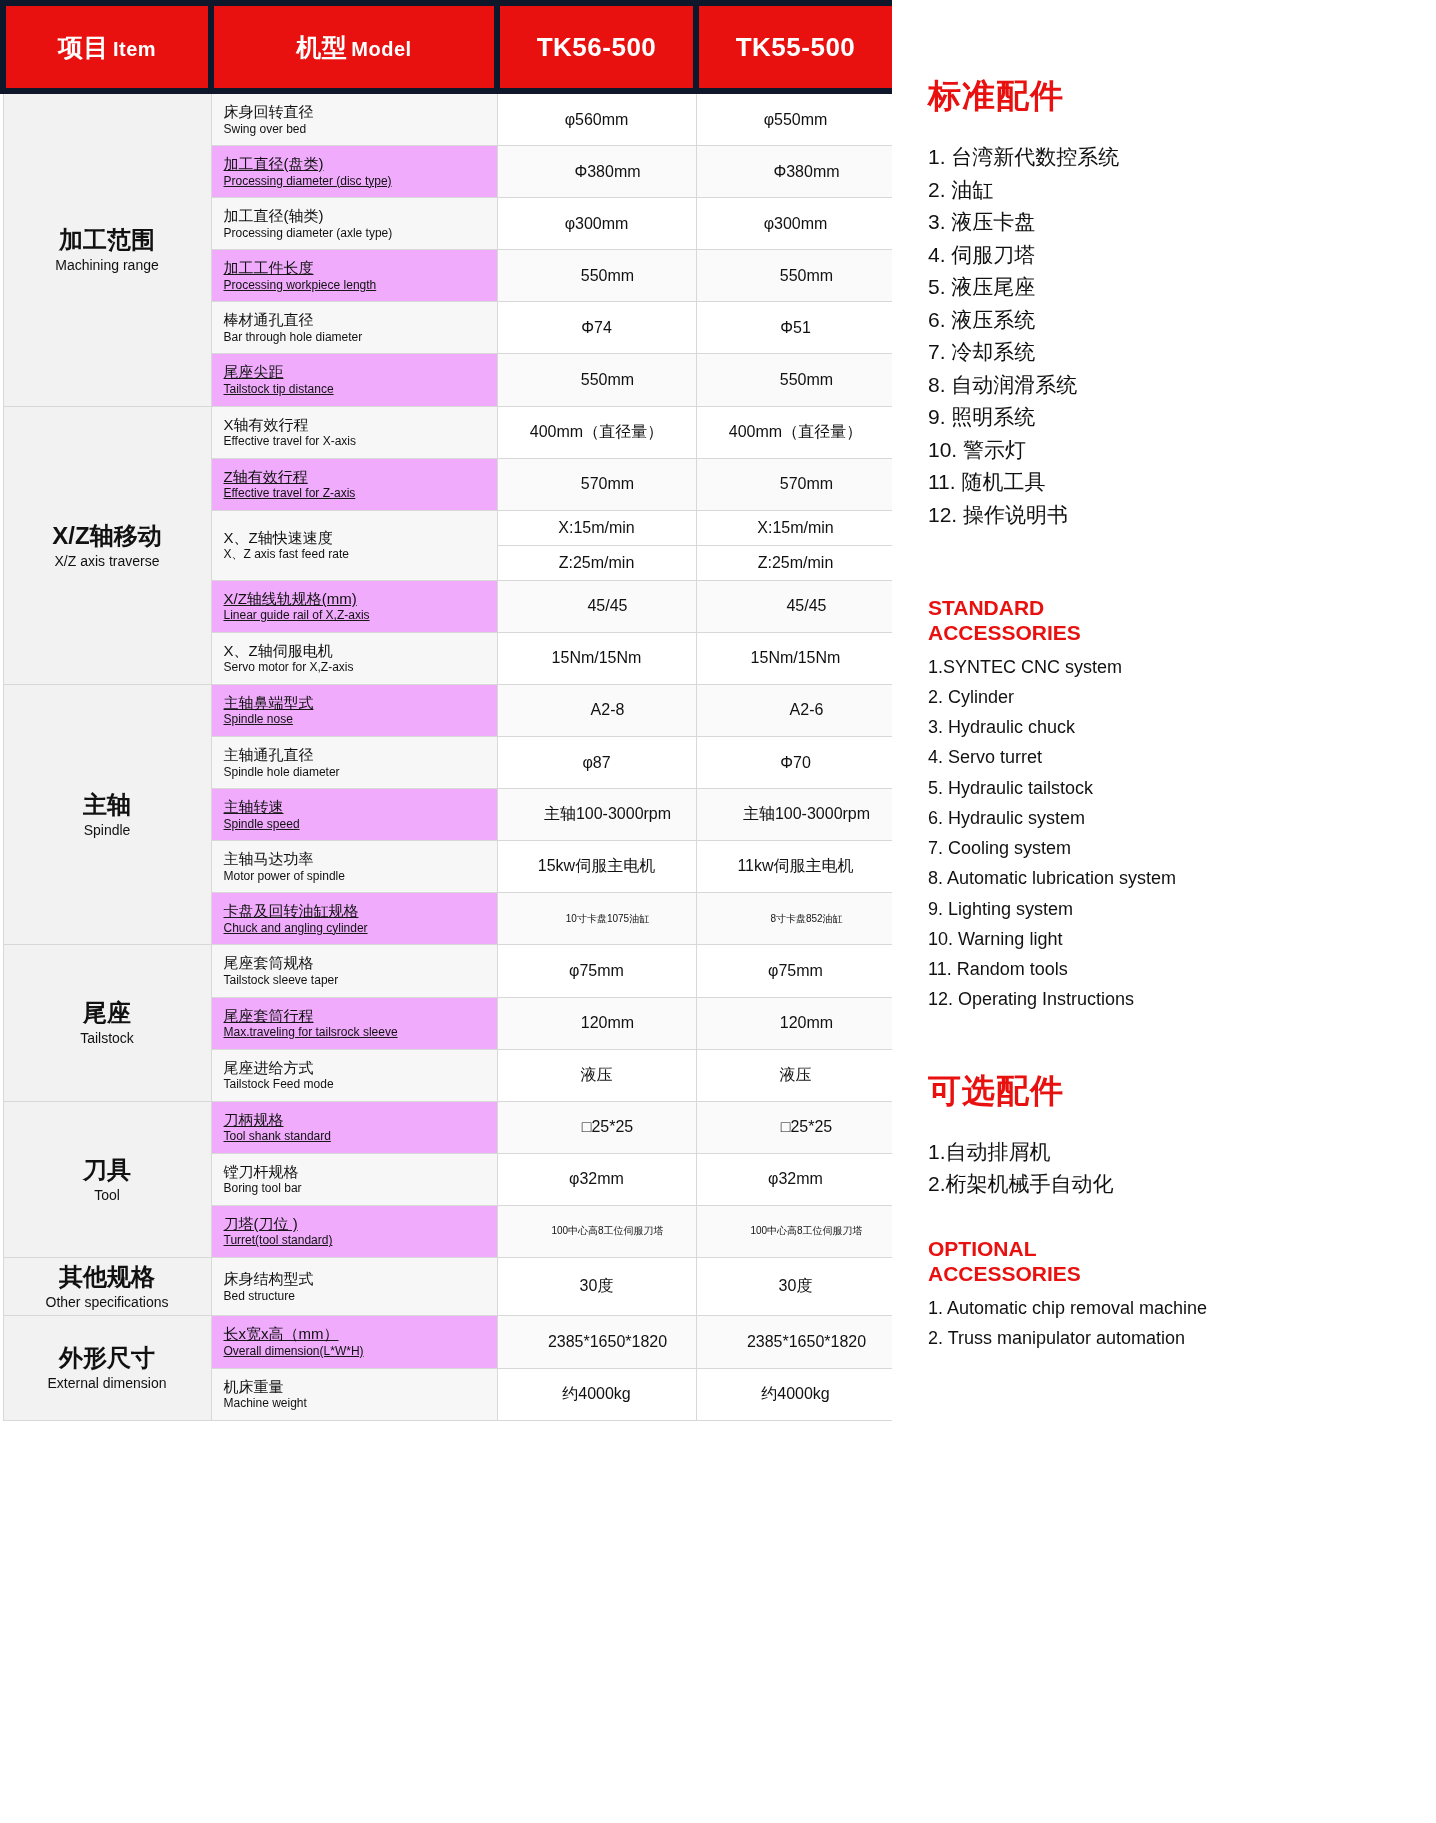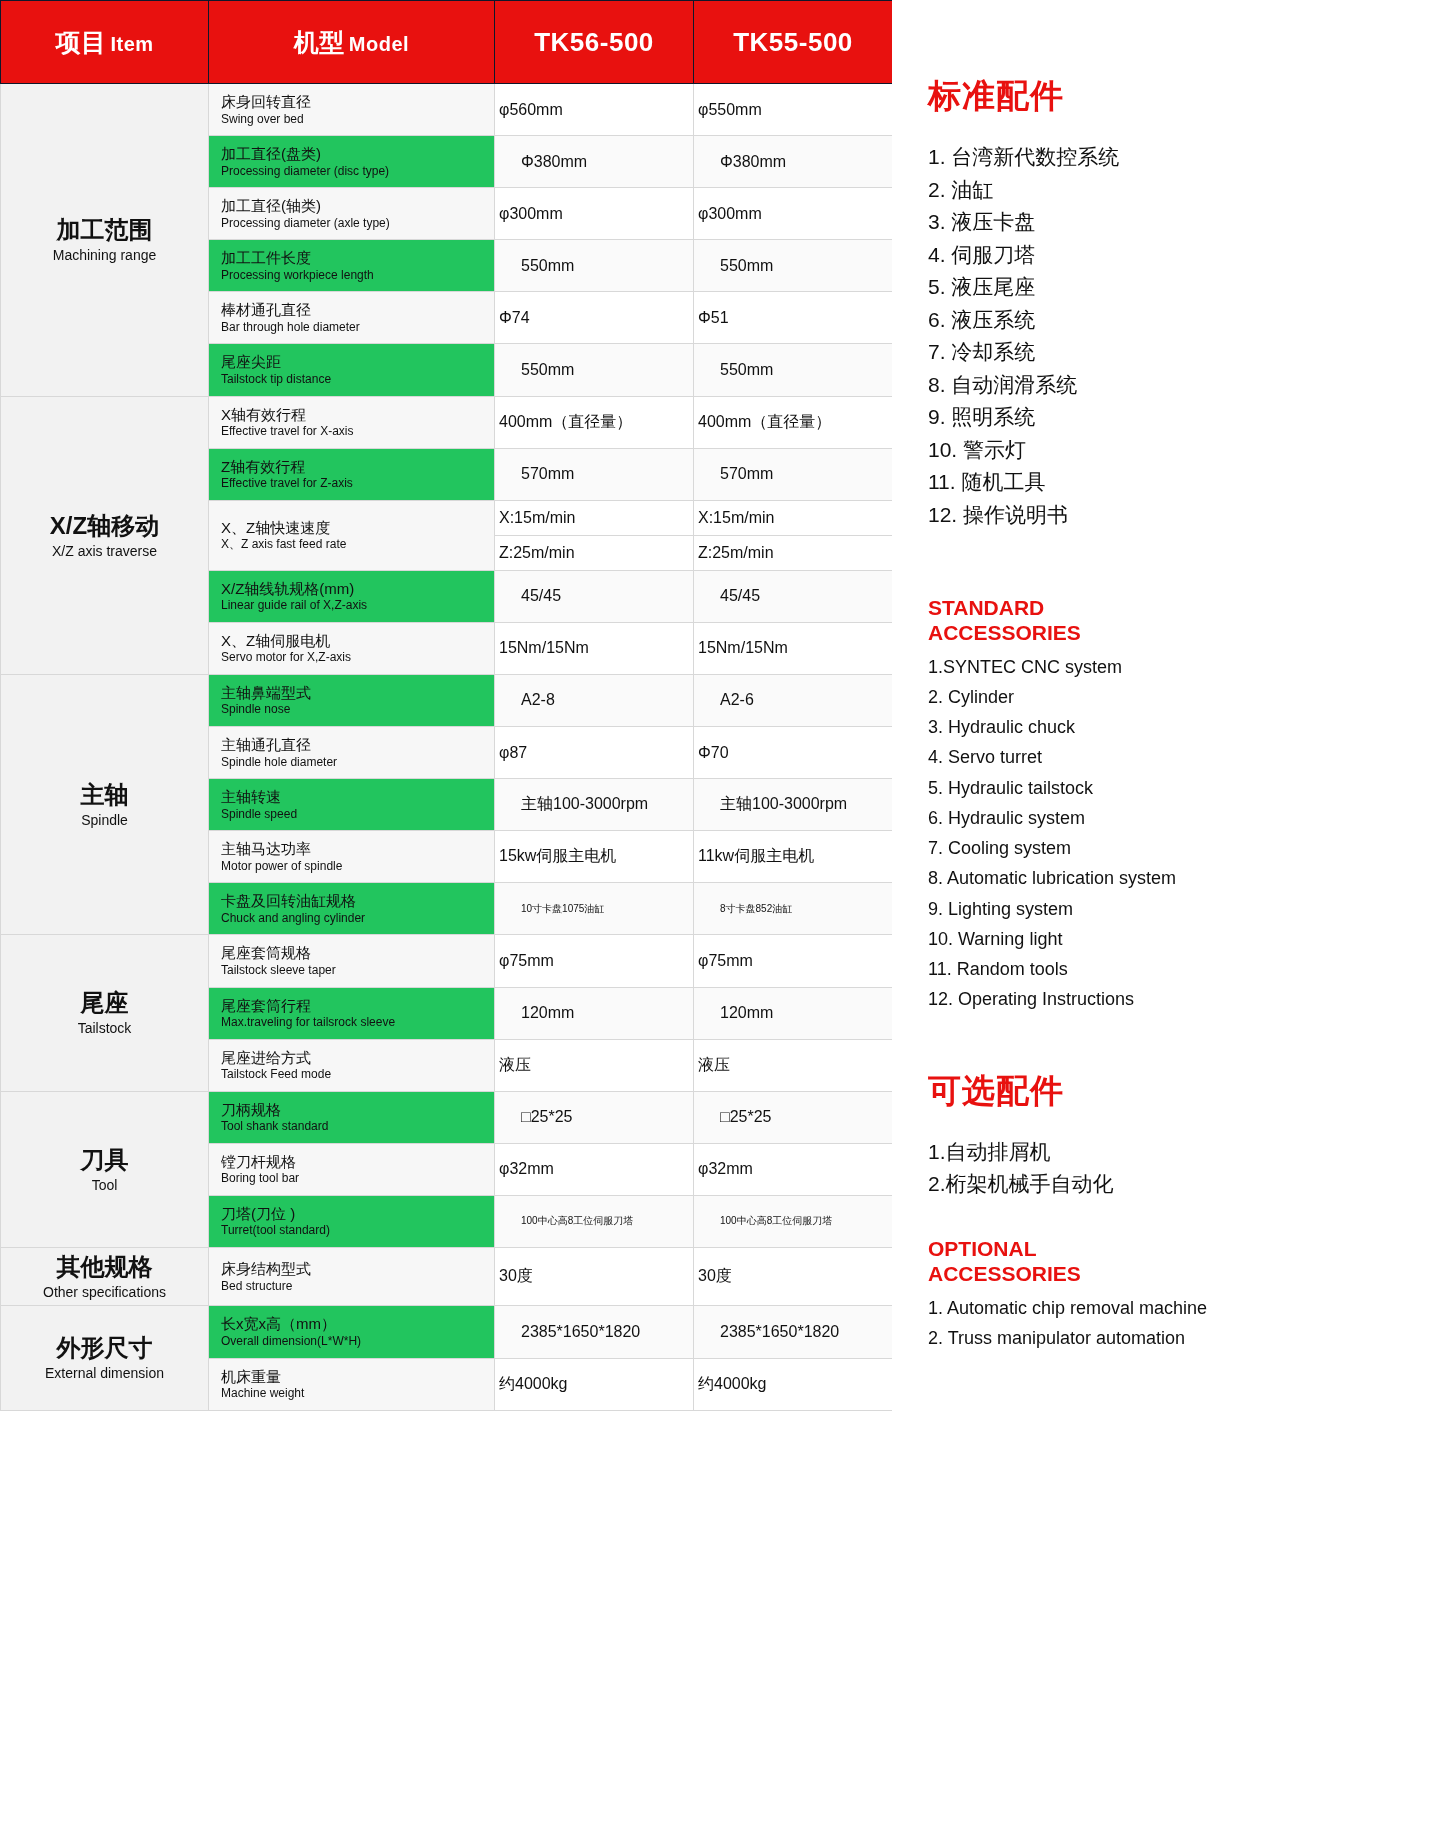--- a/index.html
+++ b/index.html
@@ -33,21 +33,21 @@
     table-layout: fixed;
   }
   table.spec col.c-group { width: 208px; }
   table.spec col.c-item  { width: 286px; }
   table.spec col.c-m1    { width: 199px; }
   table.spec col.c-m2    { width: 199px; }
 
   thead th {
     background: #e8110f;
     color: #ffffff;
-    border: 1px solid #0f172a;
+    border: 6px solid #0f172a;
     padding: 14px 4px;
     text-align: center;
     vertical-align: middle;
     font-size: 25px;
     font-weight: bold;
     letter-spacing: 0.5px;
     height: 54px;
   }
   thead th .en {
     font-size: 20px;
@@ -92,30 +92,30 @@
     color: #111;
     line-height: 1.3;
   }
   td.item .en {
     display: block;
     font-size: 12px;
     color: #111;
     line-height: 1.3;
   }
   td.val {
-    text-align: left;
+    text-align: center;
     font-size: 16px;
     color: #111;
     padding: 8px 4px;
     background: #ffffff;
   }
   td.val.small {
     font-size: 10px;
   }
-  tr.alt td.item { background: #22c55e; }
+  tr.alt td.item { background: #f0abfc; text-decoration: underline; }
   tr.alt td.val { background: #fafafa; padding-left: 26px; }
 
   
   .side {
     flex: 1 1 auto;
     background: #ffffff;
     padding: 74px 28px 20px 36px;
     box-sizing: border-box;
   }
   .side h2 {

